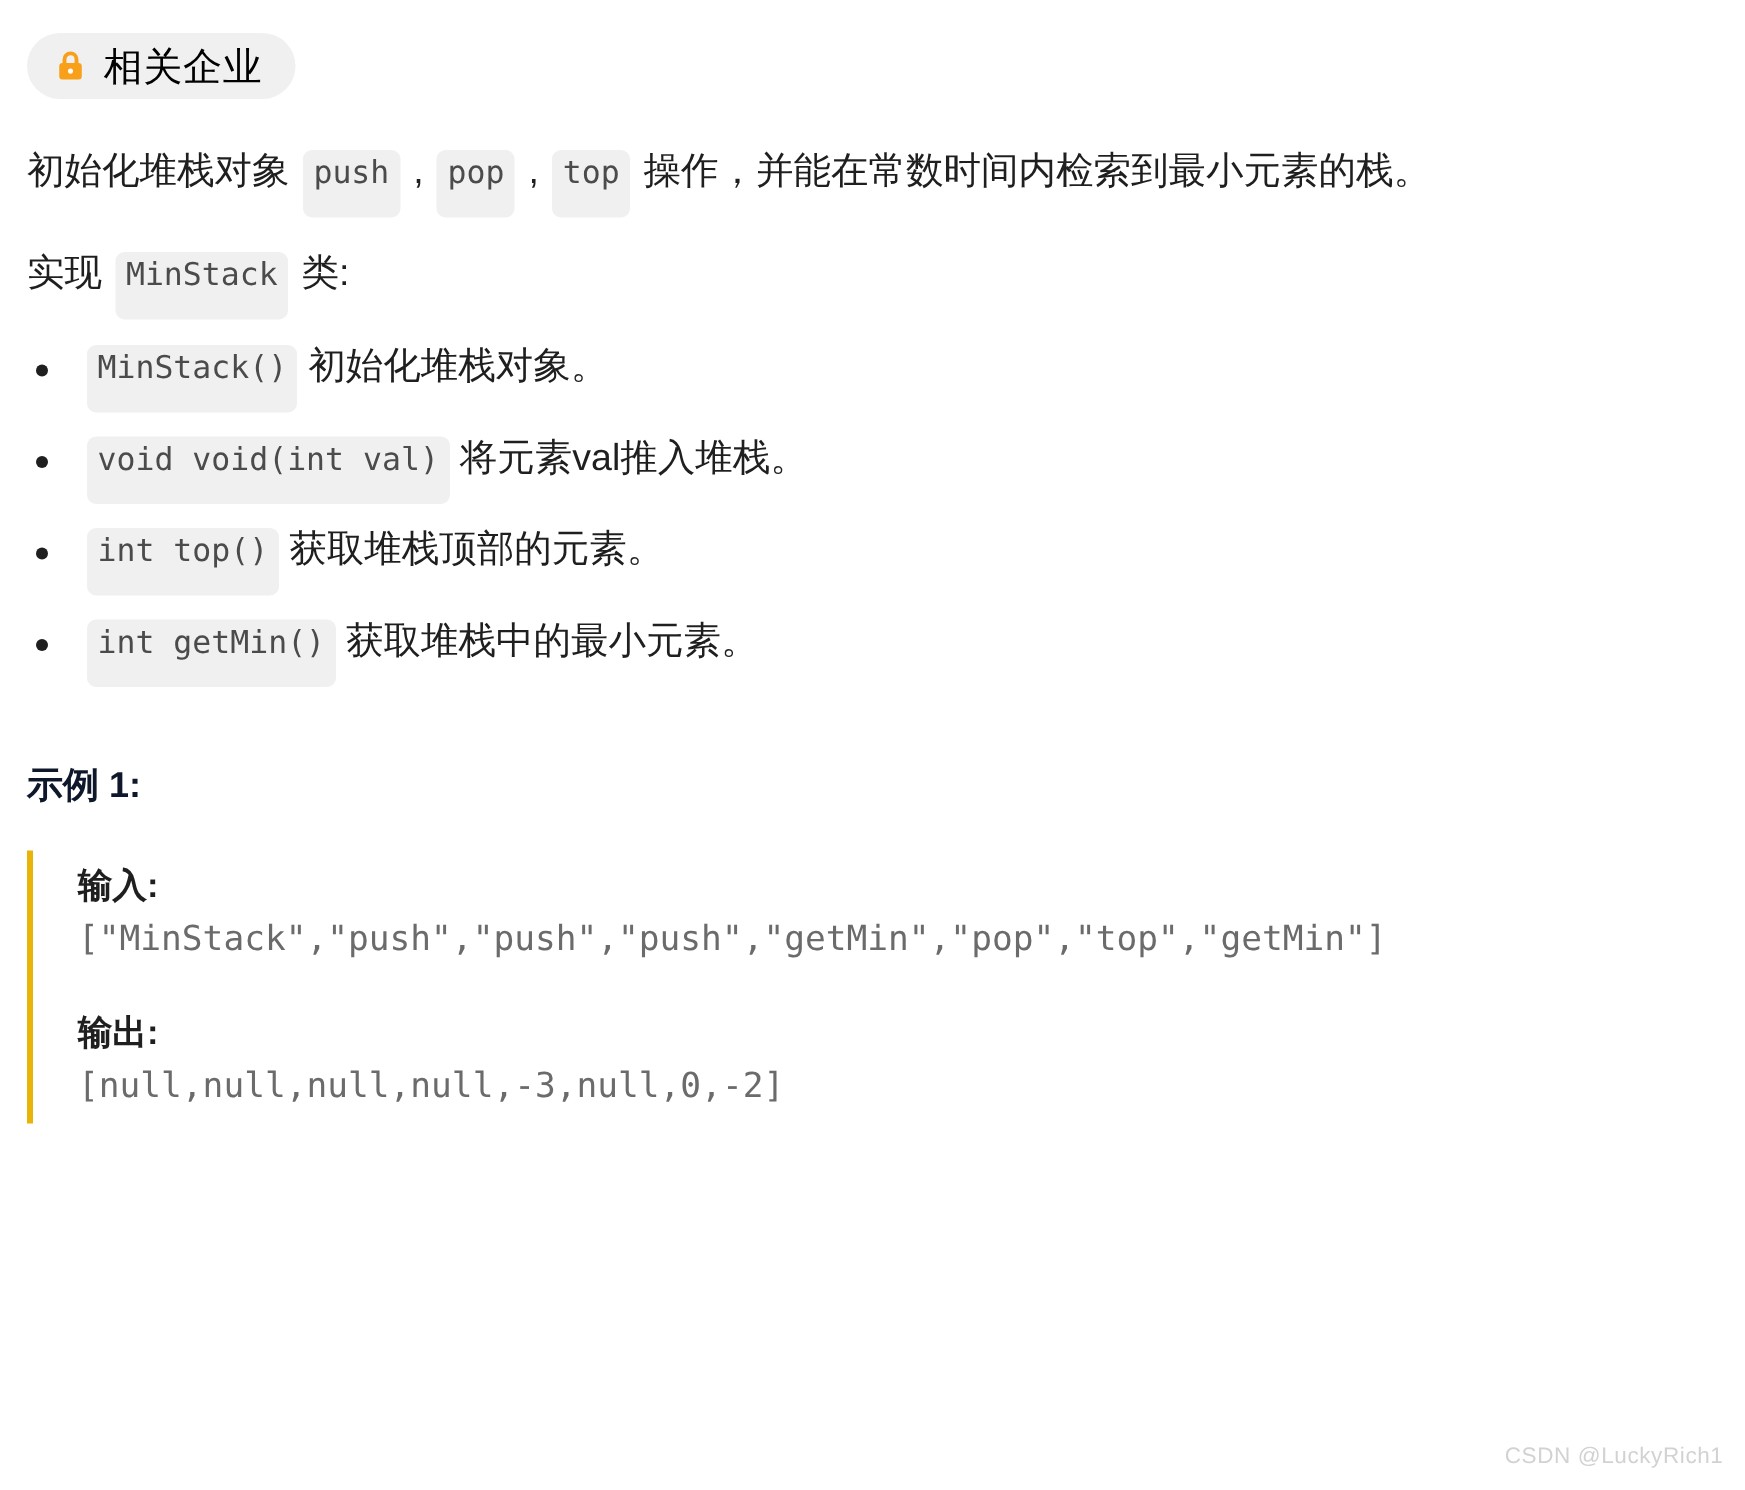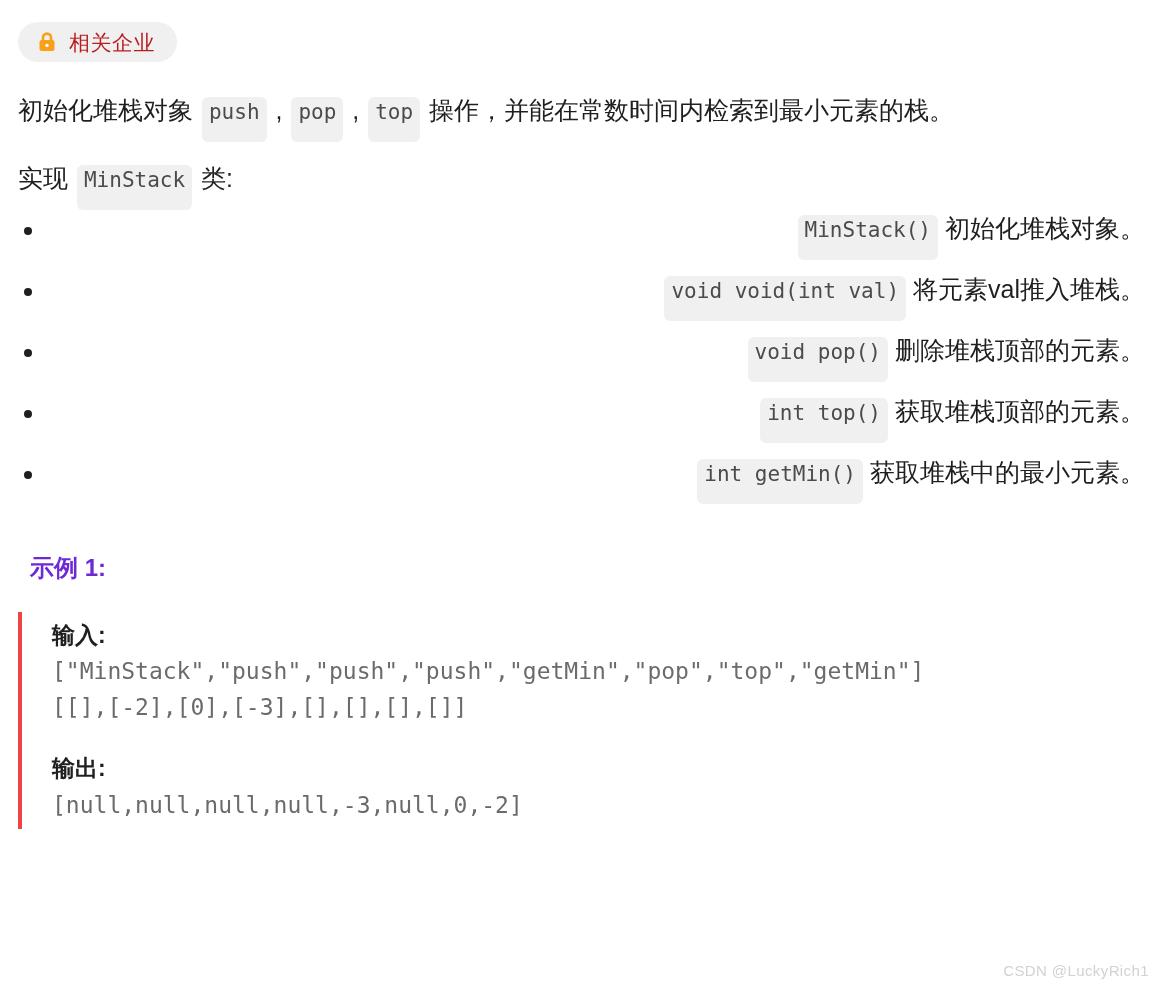--- a/index.html
+++ b/index.html
@@ -41,22 +41,22 @@
   .lock-icon {
     display: inline-block;
     width: 22px;
     height: 22px;
     flex: 0 0 22px;
     position: relative;
     top: 0px;
   }
   .lock-icon svg { display: block; }
   .badge-label {
-    font-size: 21px;
-    color: #b91c1c;
+    font-size: 26px;
+    color: #000000;
     letter-spacing: 0.5px;
     white-space: nowrap;
   }
 
   
   .para {
     font-size: 25px;
     line-height: 1.45;
     color: #1f1f1f;
     margin: 0;
@@ -73,23 +73,22 @@
     color: #4b4b4b;
     font-size: 0.84em;
     padding: 3px 7px 18px 7px;
     margin: 0 2px;
     white-space: pre;
   }
 
   
   ul.method-list {
     list-style: none;
-    margin: 14px 0 0 0;
+    margin: 26px 0 0 0;
     padding: 0 18px;
-    text-align: right;
   }
   ul.method-list li {
     position: relative;
     font-size: 25px;
     line-height: 1.4;
     color: #1f1f1f;
     padding-left: 38px;
     margin-bottom: 26px;
     white-space: nowrap;
   }
@@ -102,30 +101,30 @@
     height: 8px;
     border-radius: 50%;
     background: #1f1f1f;
   }
   ul.method-list li .desc { margin-left: 5px; }
 
   
   .example-title {
     font-size: 24px;
     font-weight: bold;
-    color: #6d28d9;
+    color: #0f172a;
     padding: 0 18px;
-    margin: 62px 0 0 12px;
+    margin: 62px 0 0 0;
   }
 
   
   .quote {
     margin: 28px 0 0 18px;
     padding: 6px 0 6px 30px;
-    border-left: 4px solid #ef4444;
+    border-left: 4px solid #eab308;
   }
   .quote-label {
     font-size: 23px;
     font-weight: bold;
     color: #1f1f1f;
     margin: 0 0 2px 0;
     line-height: 1.5;
   }
   .quote pre {
     margin: 0;
@@ -167,31 +166,29 @@
     </div>
   </div>
 
   <p class="para para-1"><span>初始化堆栈对象 </span><code class="chip">push</code><span> , </span><code class="chip">pop</code><span> , </span><code class="chip">top</code><span> 操作，并能在常数时间内检索到最小元素的栈。</span></p>
 
   <p class="para para-2"><span>实现 </span><code class="chip">MinStack</code><span> 类:</span></p>
 
   <ul class="method-list">
     <li><code class="chip">MinStack()</code><span class="desc">初始化堆栈对象。</span></li>
     <li><code class="chip">void void(int val)</code><span class="desc">将元素val推入堆栈。</span></li>
-    <li><code class="chip">void pop()</code><span class="desc">删除堆栈顶部的元素。</span></li>
     <li><code class="chip">int top()</code><span class="desc">获取堆栈顶部的元素。</span></li>
     <li><code class="chip">int getMin()</code><span class="desc">获取堆栈中的最小元素。</span></li>
   </ul>
 
   <div class="example-title">示例 1:</div>
 
   <div class="quote">
     <div class="quote-label">输入:</div>
     <pre>["MinStack","push","push","push","getMin","pop","top","getMin"]</pre>
-    <pre>[[],[-2],[0],[-3],[],[],[],[]]</pre>
     <div class="quote-gap"></div>
     <div class="quote-label">输出:</div>
     <pre>[null,null,null,null,-3,null,0,-2]</pre>
   </div>
 
   <div class="watermark">CSDN @LuckyRich1</div>
 
 </div>
 
 </body></html>

